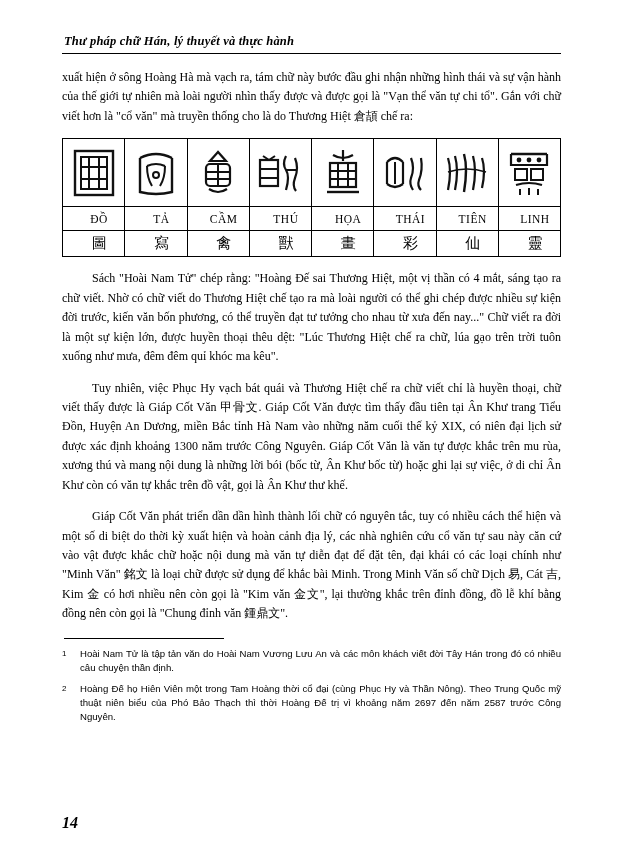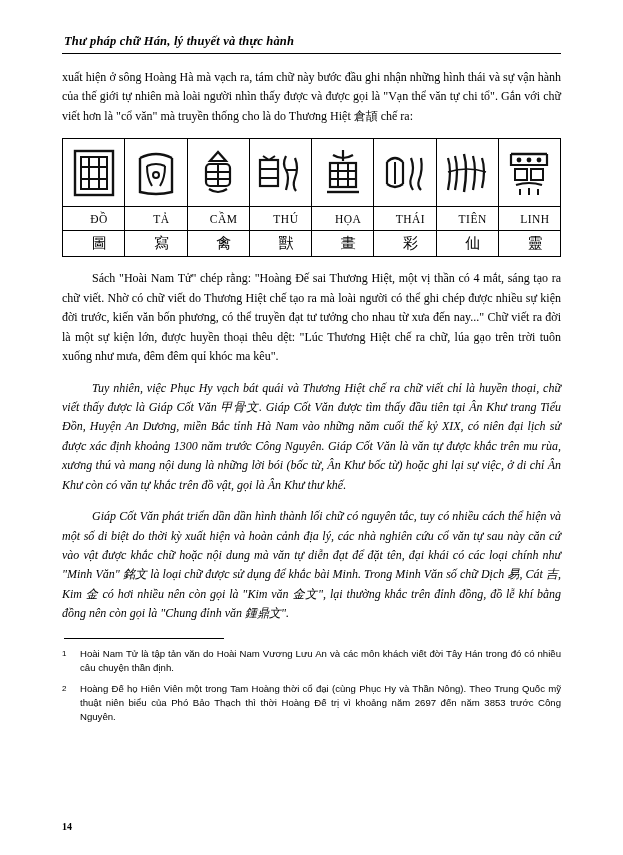--- a/index.html
+++ b/index.html
@@ -35,21 +35,21 @@
   }
   p.body {
     font-size: 12px;
     line-height: 1.62;
     text-align: justify;
     margin: 0 0 0 0;
     text-indent: 0;
     hyphens: none;
   }
   p.indent { text-indent: 30px; }
-  p.gap { margin-top: 12px; font-style: italic; }
+  p.gap { margin-top: 12px; }
 
   
   .glyph-table {
     width: 100%;
     border-collapse: collapse;
     margin: 12px 0 12px 0;
     table-layout: fixed;
   }
   .glyph-table td {
     border: 1px solid #000;
@@ -102,21 +102,22 @@
     padding-top: 1px;
     text-align: left;
   }
   .fn-text { flex: 1 1 auto; }
   .page-num {
     position: absolute;
     left: 62px;
     bottom: 22px;
     font-family: "Liberation Serif", serif;
     font-weight: bold;
-    font-size: 10px;
+    font-size: 16px;
+    font-style: italic;
   }
 </style>
 </head>
 <body>
 
 <div class="page">
 
   <div class="header">Thư pháp chữ Hán, lý thuyết và thực hành</div>
   <div class="rule"></div>
 
@@ -257,17 +258,17 @@
   <p class="body indent gap">Giáp Cốt Văn phát triển dần dần hình thành lối chữ có nguyên tắc, tuy có nhiều cách thể hiện và một số di biệt do thời kỳ xuất hiện và hoàn cảnh địa lý, các nhà nghiên cứu cổ văn tự sau này căn cứ vào vật được khắc chữ hoặc nội dung mà văn tự diễn đạt để đặt tên, đại khái có các loại chính như "Minh Văn" 銘文 là loại chữ được sử dụng để khắc bài Minh. Trong Minh Văn số chữ Dịch 易, Cát 吉, Kim 金 có hơi nhiều nên còn gọi là "Kim văn 金文", lại thường khắc trên đỉnh đồng, đồ lễ khí bằng đồng nên còn gọi là "Chung đỉnh văn 鍾鼎文".</p>
 
   <div class="fn-rule"></div>
 
   <div class="footnote">
     <div class="fn-num">1</div>
     <div class="fn-text">Hoài Nam Tử là tập tản văn do Hoài Nam Vương Lưu An và các môn khách viết đời Tây Hán trong đó có nhiều câu chuyện thần định.</div>
   </div>
   <div class="footnote">
     <div class="fn-num">2</div>
-    <div class="fn-text">Hoàng Đế họ Hiên Viên một trong Tam Hoàng thời cổ đại (cùng Phục Hy và Thần Nông). Theo Trung Quốc mỹ thuật niên biểu của Phó Bảo Thạch thì thời Hoàng Đế trị vì khoảng năm 2697 đến năm 3853 trước Công Nguyên.</div>
+    <div class="fn-text">Hoàng Đế họ Hiên Viên một trong Tam Hoàng thời cổ đại (cùng Phục Hy và Thần Nông). Theo Trung Quốc mỹ thuật niên biểu của Phó Bảo Thạch thì thời Hoàng Đế trị vì khoảng năm 2697 đến năm 2587 trước Công Nguyên.</div>
   </div>
 
   <div class="page-num">14</div>
 </div>
 
 </body></html>

